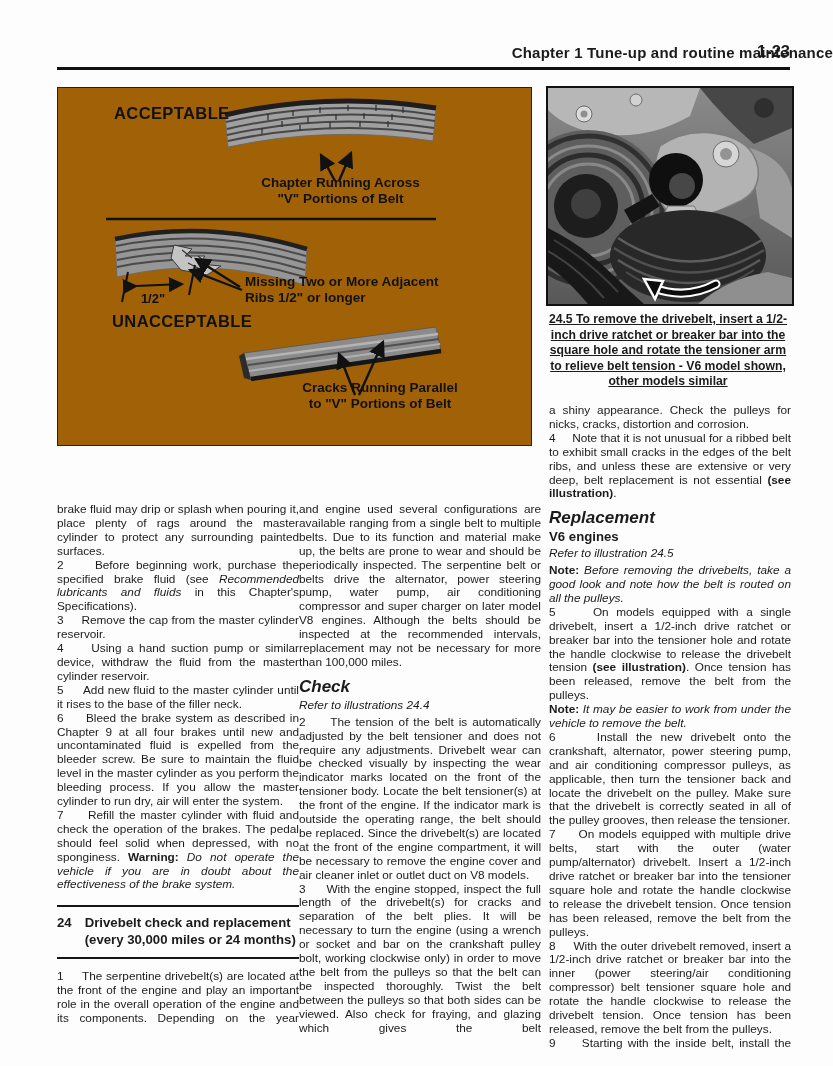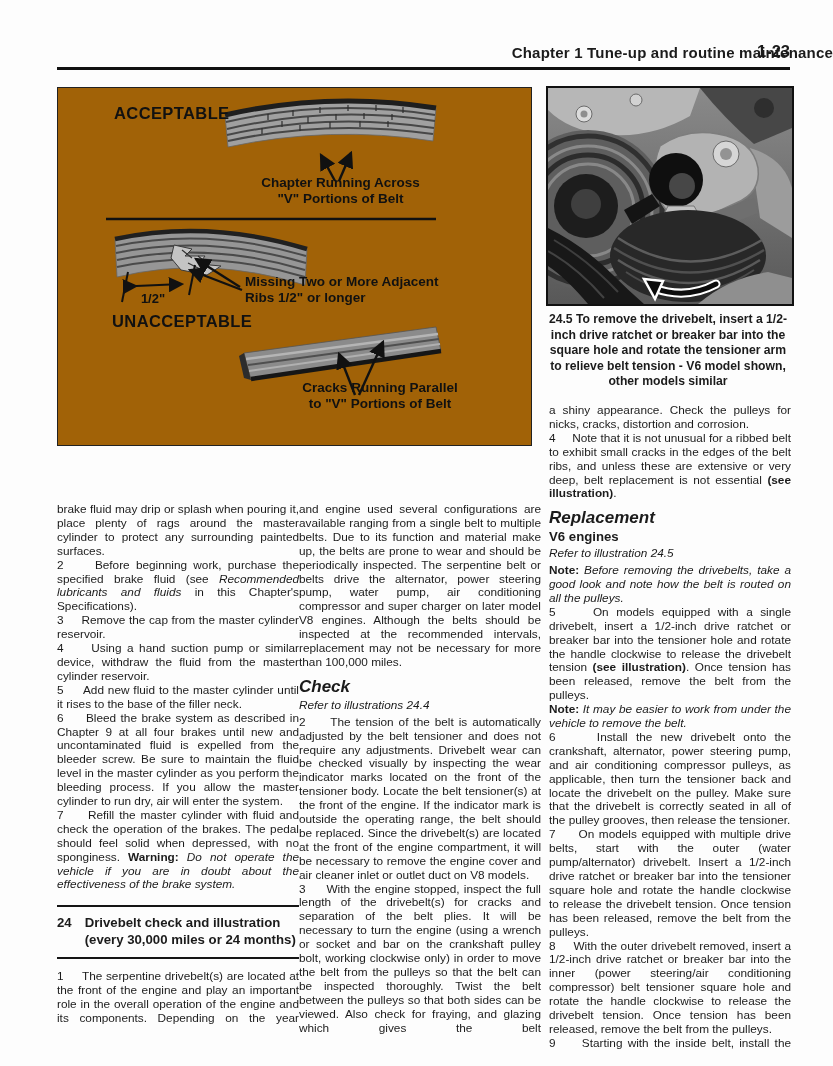--- a/index.html
+++ b/index.html
@@ -22,21 +22,21 @@
   .fig-label{position:absolute;font-weight:bold;color:#111;}
   .lbl-big{font-size:16.5px;letter-spacing:.4px;}
   .lbl-ann{font-size:13.5px;line-height:15.5px;}
   #fig-belt-caption{position:absolute;left:52px;top:450px;width:482px;
     text-align:center;font-weight:bold;font-size:12.2px;line-height:16px;}
 
   
   #fig-photo{position:absolute;left:546px;top:86px;width:244px;height:216px;
     border:2px solid #111;background:#666;}
   #fig-photo-caption{position:absolute;left:544px;top:312px;width:248px;
-    text-align:center;font-weight:bold;font-size:12.2px;line-height:15.5px;}
+    text-align:center;font-weight:bold;font-size:12.2px;line-height:15.5px;text-decoration:underline;}
 
   
   .col{position:absolute;width:242px;text-align:justify;
     font-size:11.8px;line-height:13.9px;}
   #col-left{left:57px;top:503px;}
   #col-mid{left:299px;top:503px;}
   #col-right{left:549px;top:404px;}
   .para{margin:0;}
   .cont{text-align-last:justify;}
   .b{font-weight:bold;}
@@ -197,21 +197,21 @@
       <div class="para"><span>brake fluid may drip or splash when pouring it, place plenty of rags around the master cylinder to protect any surrounding painted surfaces.</span></div>
       <div class="para"><span>2&nbsp;&nbsp;&nbsp;&nbsp;&nbsp;Before beginning work, purchase the specified brake fluid (see </span><span class="i">Recommended lubricants and fluids</span><span> in this Chapter's Specifications).</span></div>
       <div class="para"><span>3&nbsp;&nbsp;&nbsp;&nbsp;&nbsp;Remove the cap from the master cylinder reservoir.</span></div>
       <div class="para"><span>4&nbsp;&nbsp;&nbsp;&nbsp;&nbsp;Using a hand suction pump or similar device, withdraw the fluid from the master cylinder reservoir.</span></div>
       <div class="para"><span>5&nbsp;&nbsp;&nbsp;&nbsp;&nbsp;Add new fluid to the master cylinder until it rises to the base of the filler neck.</span></div>
       <div class="para"><span>6&nbsp;&nbsp;&nbsp;&nbsp;&nbsp;Bleed the brake system as described in Chapter 9 at all four brakes until new and uncontaminated fluid is expelled from the bleeder screw. Be sure to maintain the fluid level in the master cylinder as you perform the bleeding process. If you allow the master cylinder to run dry, air will enter the system.</span></div>
       <div class="para"><span>7&nbsp;&nbsp;&nbsp;&nbsp;&nbsp;Refill the master cylinder with fluid and check the operation of the brakes. The pedal should feel solid when depressed, with no sponginess. </span><span class="b">Warning:</span><span class="i"> Do not operate the vehicle if you are in doubt about the effectiveness of the brake system.</span></div>
       <div class="sect">
         <span>24</span>
         <div>
-          <div>Drivebelt check and illustration</div>
+          <div>Drivebelt check and replacement</div>
           <div>(every 30,000 miles or 24 months)</div>
         </div>
       </div>
       <div class="para cont"><span>1&nbsp;&nbsp;&nbsp;&nbsp;&nbsp;The serpentine drivebelt(s) are located at the front of the engine and play an important role in the overall operation of the engine and its components. Depending on the year</span></div>
     </div>
   <div class="col" id="col-mid">
       <div class="para"><span>and engine used several configurations are available ranging from a single belt to multiple belts. Due to its function and material make up, the belts are prone to wear and should be periodically inspected. The serpentine belt or belts drive the alternator, power steering pump, water pump, air conditioning compressor and super charger on later model V8 engines. Although the belts should be inspected at the recommended intervals, replacement may not be necessary for more than 100,000 miles.</span></div>
       <div class="hmain"><span>Check</span></div>
       <div class="ref"><span>Refer to illustrations 24.4</span></div>
       <div class="para"><span>2&nbsp;&nbsp;&nbsp;&nbsp;&nbsp;The tension of the belt is automatically adjusted by the belt tensioner and does not require any adjustments. Drivebelt wear can be checked visually by inspecting the wear indicator marks located on the front of the tensioner body. Locate the belt tensioner(s) at the front of the engine. If the indicator mark is outside the operating range, the belt should be replaced. Since the drivebelt(s) are located at the front of the engine compartment, it will be necessary to remove the engine cover and air cleaner inlet or outlet duct on V8 models.</span></div>

